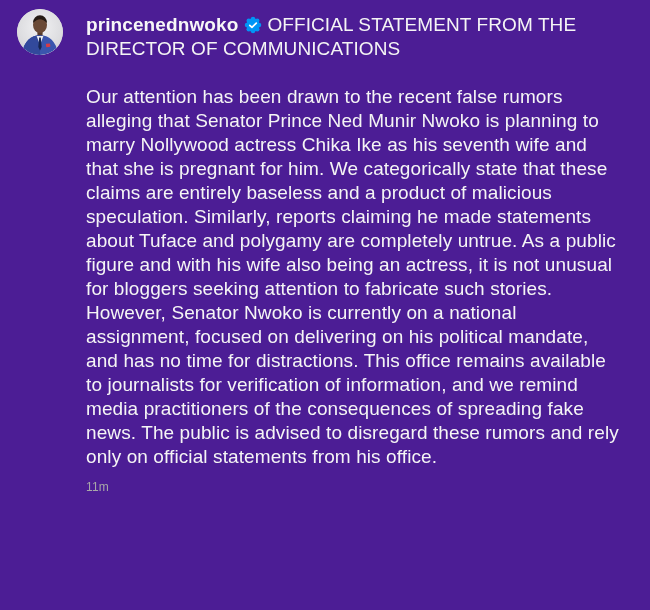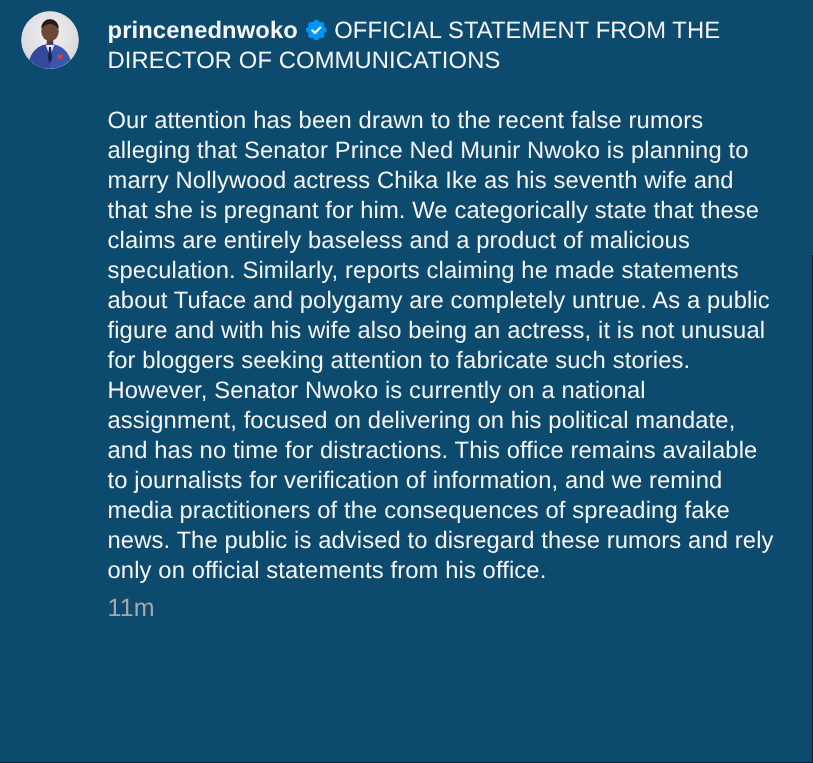--- a/index.html
+++ b/index.html
@@ -4,21 +4,21 @@
 <style>
   html, body {
     margin: 0;
     padding: 0;
     background: #000000;
   }
   .screen {
     position: relative;
     width: 650px;
     height: 610px;
-    background: #0c4a6e;
+    background: #4c1d95;
     overflow: hidden;
     font-family: "Liberation Sans", sans-serif;
     -webkit-font-smoothing: antialiased;
   }
   .avatar {
     position: absolute;
     left: 17px;
     top: 9px;
     width: 46px;
     height: 46px;
@@ -52,21 +52,21 @@
     margin: 0 5px 0 6px;
   }
   .body-text { margin-top: 24px !important; }
   .signature {
     margin-top: 24px !important;
     white-space: pre-line;
   }
   .timestamp {
     margin-top: 8px;
     color: #a8a8a8;
-    font-size: 20px;
+    font-size: 12px;
     line-height: 20px;
   }
 </style>
 </head>
 <body>
 
 <div class="screen">
 
   <div class="avatar">
     <svg width="46" height="46" viewBox="0 0 46 46">

